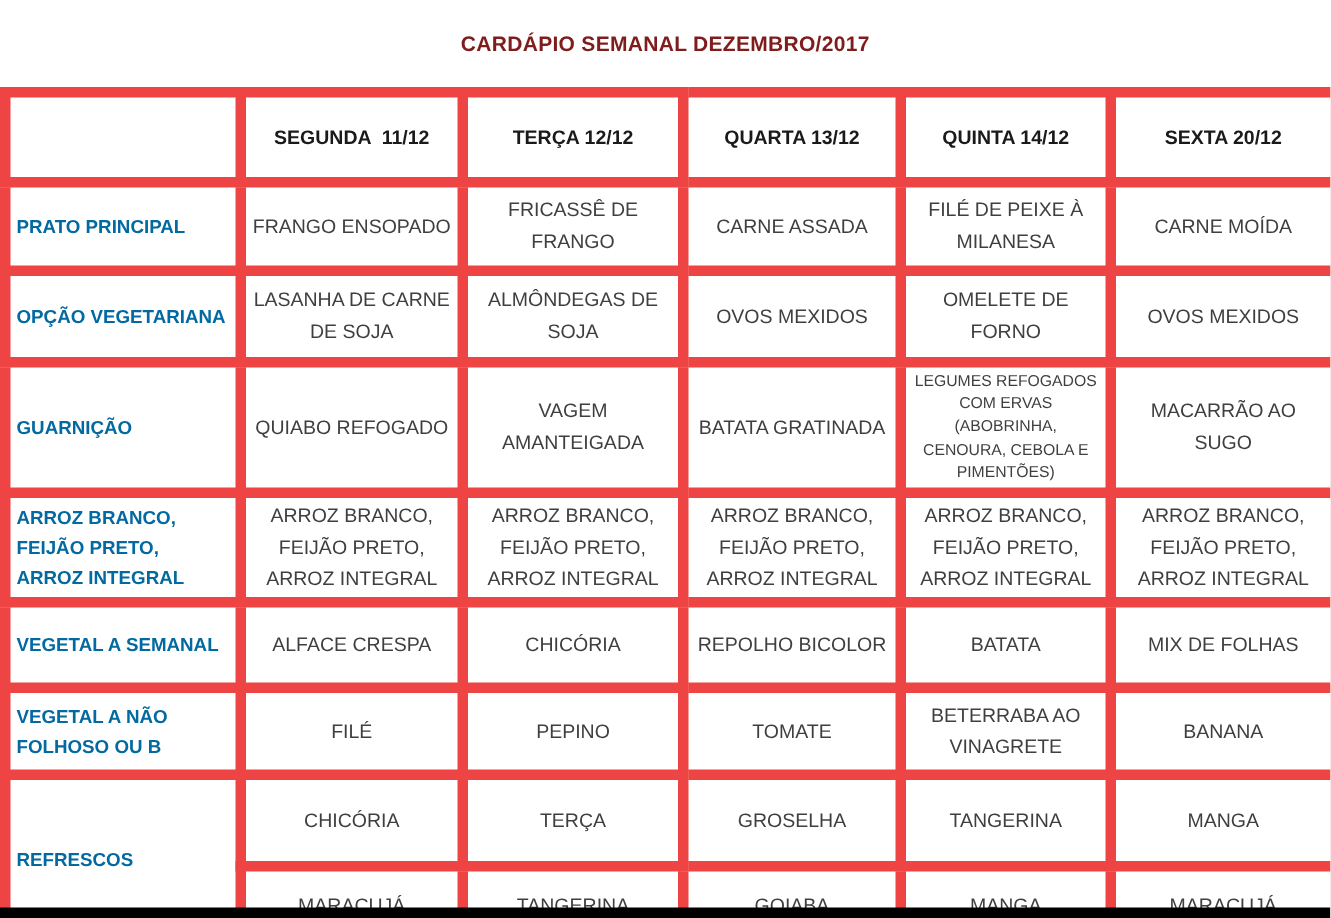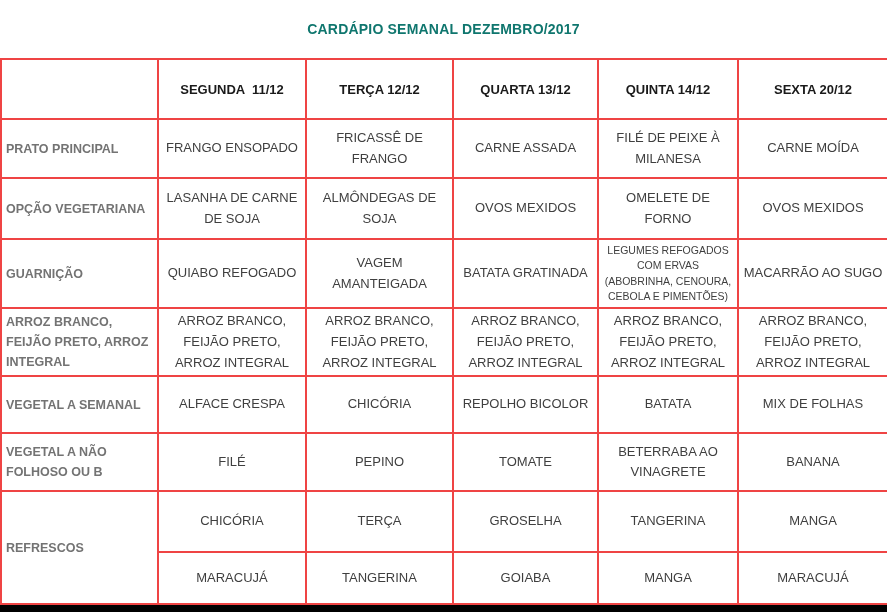--- a/index.html
+++ b/index.html
@@ -15,46 +15,46 @@
     background: #ffffff;
     overflow: hidden;
   }
   .title {
     height: 58px;
     display: flex;
     align-items: center;
     justify-content: center;
     font-size: 14px;
     font-weight: bold;
-    color: #0f766e;
+    color: #7f1d1d;
     letter-spacing: 0.2px;
     text-align: right;
   }
   table.menu {
     width: 887px;
     table-layout: fixed;
     border-collapse: collapse;
   }
   table.menu td, table.menu th {
-    border: 2px solid #ef4444;
+    border: 7px solid #ef4444;
     padding: 2px 4px;
     vertical-align: middle;
     overflow: hidden;
   }
   th.day {
     font-size: 13px;
     font-weight: bold;
     color: #1a1a1a;
     text-align: center;
     white-space: pre-wrap;
   }
   td.rowlabel {
     font-size: 12.5px;
     font-weight: bold;
-    color: #737373;
+    color: #0369a1;
     text-align: left;
     line-height: 1.6;
     padding-left: 5px;
   }
   td.cell {
     font-size: 13px;
     color: #3f3f3f;
     text-align: center;
     line-height: 1.6;
   }

